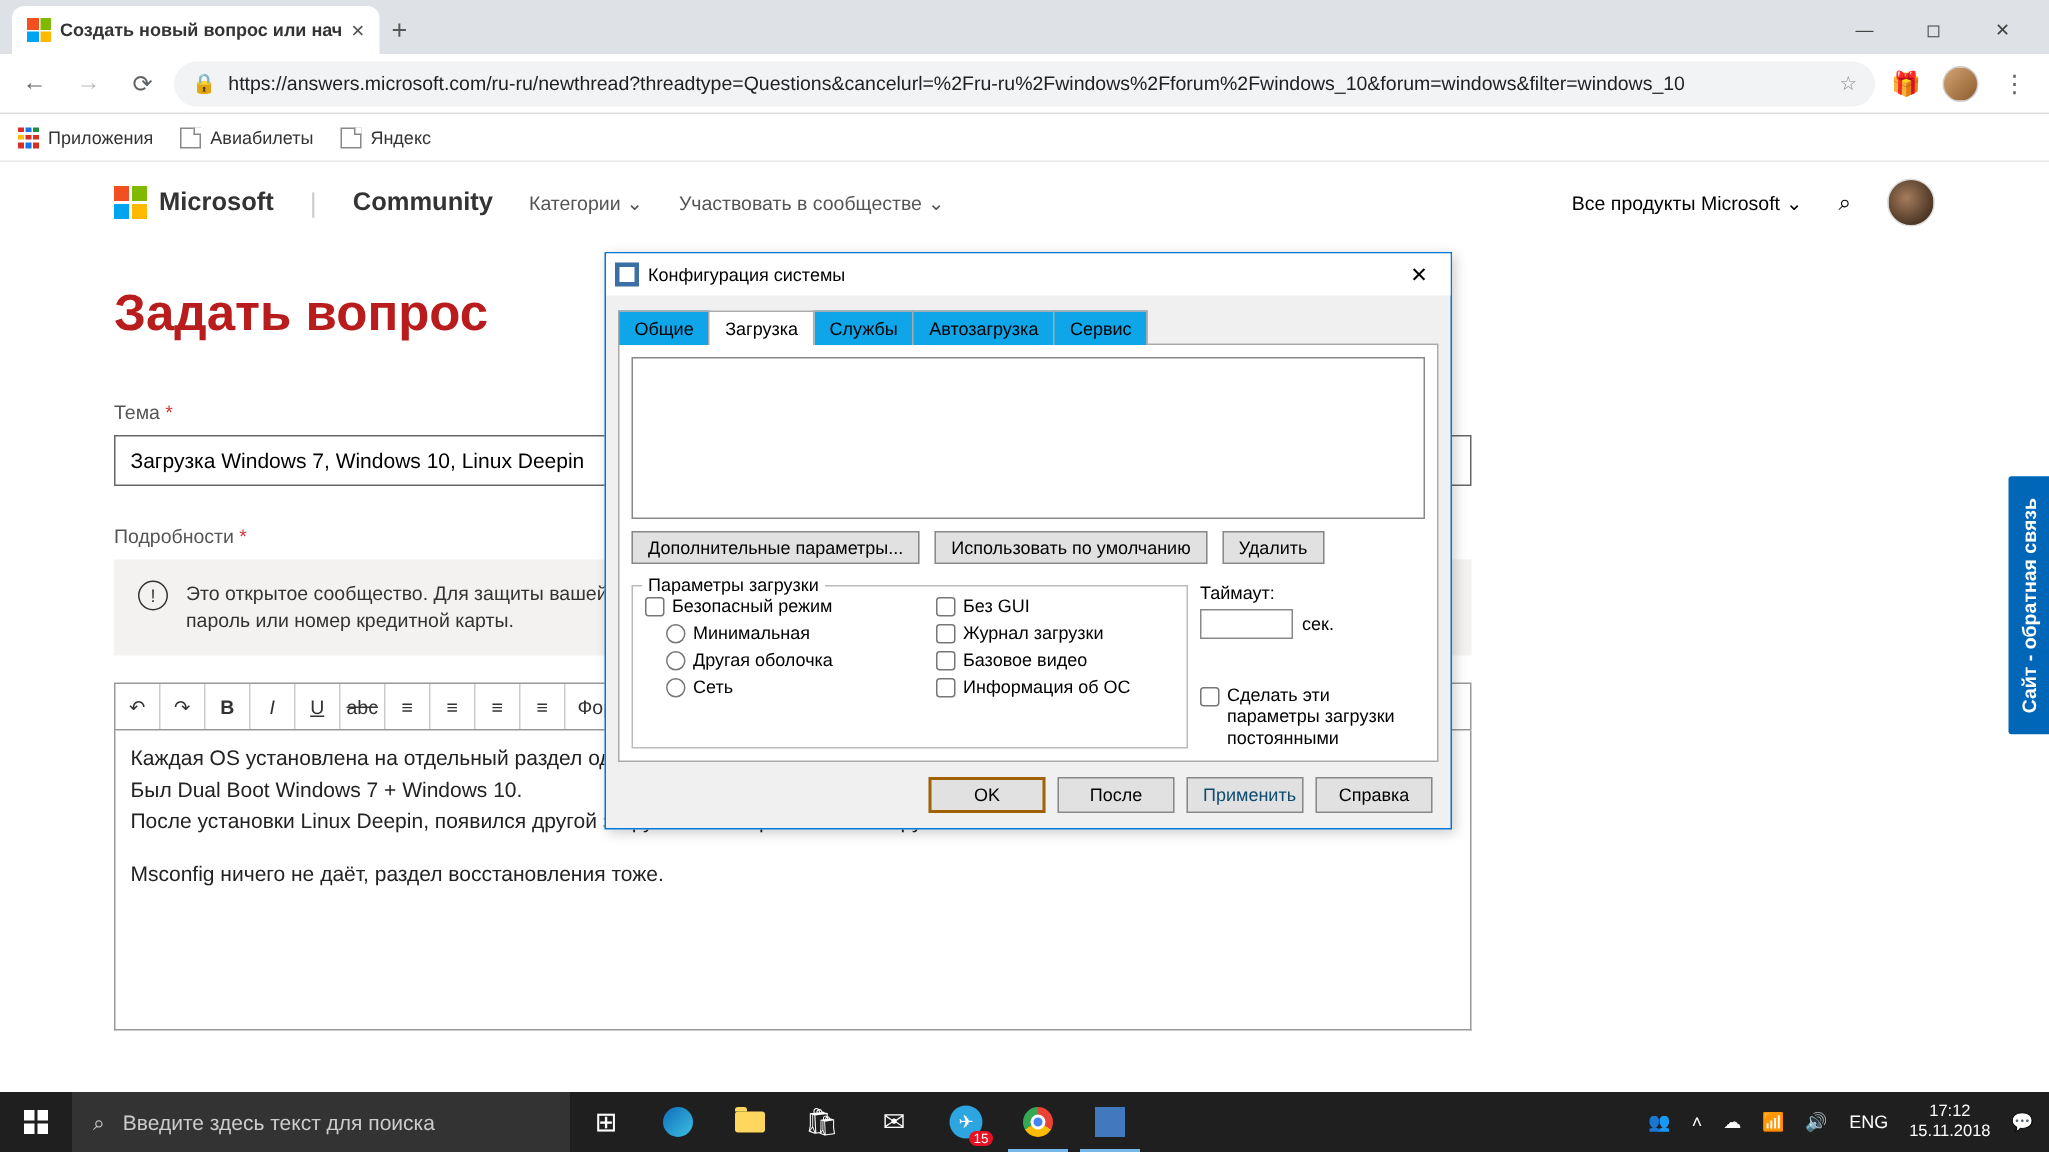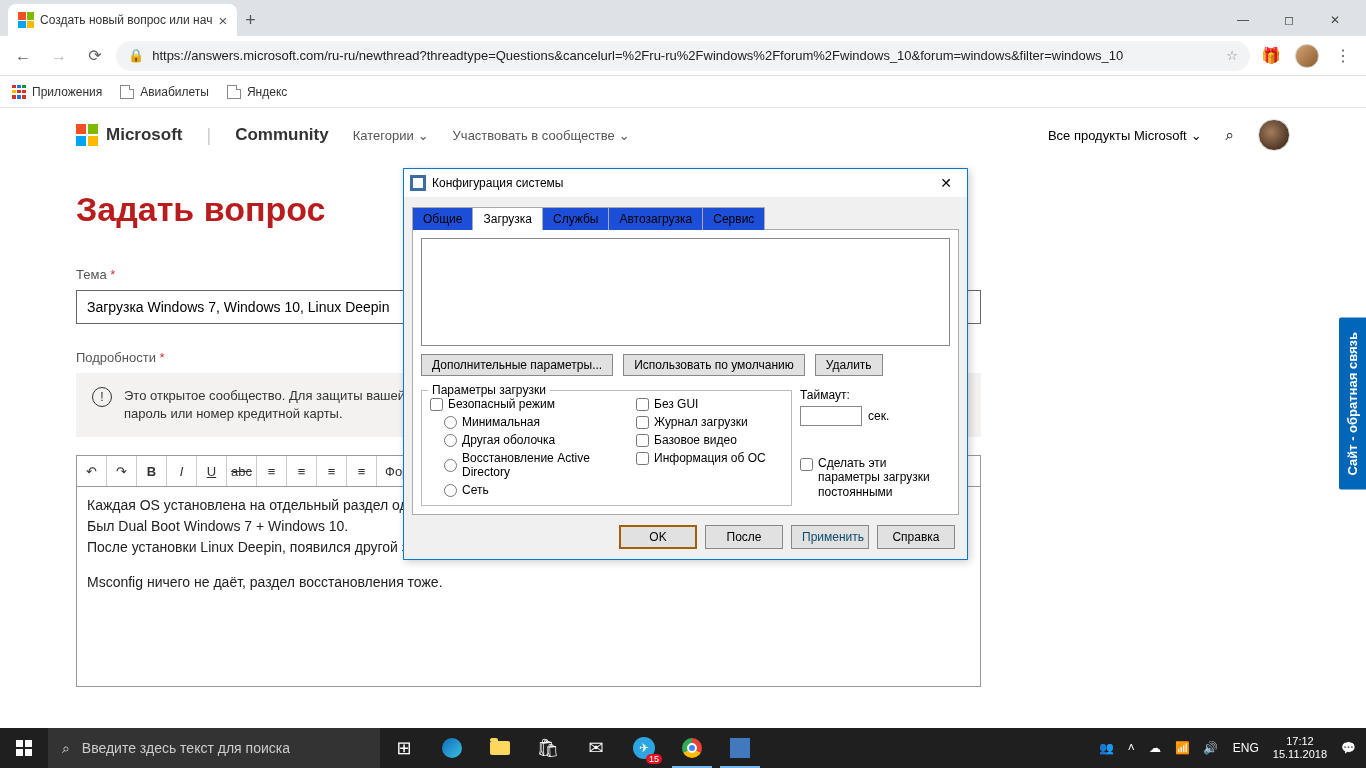--- a/index.html
+++ b/index.html
@@ -4,21 +4,21 @@
 <style>
 * { margin: 0; padding: 0; box-sizing: border-box; }
 body { font-family: "Segoe UI", Arial, sans-serif; font-size: 13px; background: #fff; width: 1366px; height: 768px; overflow: hidden; position: relative; }
 
 
 .browser-chrome { background: #dee1e6; }
 .tab-strip { display: flex; align-items: center; height: 36px; padding: 4px 8px 0; }
 .tab { display: flex; align-items: center; background: #fff; border-radius: 8px 8px 0 0; padding: 0 10px; height: 32px; min-width: 220px; font-size: 12px; gap: 6px; }
 .tab .favicon { width: 16px; height: 16px; display: grid; grid-template-columns: 1fr 1fr; gap: 1px; }
 .tab .favicon span { display: block; }
-.tab .title { flex: 1; white-space: nowrap; overflow: hidden; text-overflow: ellipsis; color: #333; }
+.tab .title { flex: 1; white-space: nowrap; overflow: hidden; text-overflow: ellipsis; color: #333; font-weight: bold; }
 .tab .close { color: #555; font-size: 15px; cursor: pointer; }
 .new-tab { margin-left: 8px; color: #555; font-size: 18px; cursor: pointer; }
 .window-controls { margin-left: auto; display: flex; }
 .window-controls div { width: 46px; height: 30px; display: flex; align-items: center; justify-content: center; color: #444; font-size: 12px; }
 
 .toolbar { display: flex; align-items: center; height: 40px; background: #fff; padding: 0 8px; gap: 6px; border-bottom: 1px solid #e0e0e0; }
 .nav-btn { width: 30px; height: 30px; border-radius: 50%; display: flex; align-items: center; justify-content: center; color: #5f6368; font-size: 16px; }
 .address-bar { flex: 1; height: 30px; background: #f1f3f4; border-radius: 15px; display: flex; align-items: center; padding: 0 12px; color: #5f6368; font-size: 13px; gap: 8px; }
 .address-bar .url { color: #202124; flex: 1; white-space: nowrap; overflow: hidden; }
 .toolbar-icon { width: 30px; height: 30px; display: flex; align-items: center; justify-content: center; color: #5f6368; font-size: 16px; }
@@ -61,21 +61,21 @@
 .editor-content { width: 905px; border: 1px solid #999; border-top: none; padding: 8px 10px; font-size: 14px; color: #222; line-height: 1.5; min-height: 200px; }
 .feedback-tab { position: absolute; right: 0; top: 210px; background: #0067b8; color: #fff; writing-mode: vertical-rl; transform: rotate(180deg); padding: 14px 6px; font-size: 13px; font-weight: 600; border-radius: 0 2px 2px 0; }
 
 
 .dialog { position: absolute; left: 403px; top: 168px; width: 565px; background: #f0f0f0; border: 1px solid #0078d7; box-shadow: 2px 2px 8px rgba(0,0,0,.2); font-size: 12px; }
 .dlg-title { display: flex; align-items: center; height: 28px; padding: 0 6px; background: #fff; text-align: center; }
 .dlg-icon { width: 16px; height: 16px; background: #3a6ea5; margin-right: 6px; position: relative; }
 .dlg-icon::after { content:''; position:absolute; inset:3px; background:#fff; }
 .dlg-close { margin-left: auto; width: 30px; height: 22px; display:flex; align-items:center; justify-content:center; font-size: 14px; }
 .dlg-tabs { display: flex; padding: 10px 8px 0; }
-.dlg-tab { padding: 4px 10px; border: 1px solid #aaa; border-bottom: none; background: #1d4ed8; margin-right: -1px; position: relative; }
+.dlg-tab { padding: 4px 10px; border: 1px solid #aaa; border-bottom: none; background: #0ea5e9; margin-right: -1px; position: relative; }
 .dlg-tab.active { background: #fff; z-index: 1; }
 .dlg-body { border: 1px solid #aaa; margin: 0 8px 0; background: #fff; padding: 8px; margin-top: -1px; }
 .listbox { border: 1px solid #888; background: #fff; height: 108px; margin-bottom: 8px; }
 .btn-row { display: flex; gap: 10px; margin-bottom: 8px; }
 .dlg-btn { padding: 3px 10px; border: 1px solid #888; background: #e1e1e1; font-size: 12px; }
 .params-row { display: flex; gap: 8px; }
 .fieldset { border: 1px solid #bbb; padding: 6px 8px 8px; position: relative; margin-top: 6px; }
 .fieldset > .legend { position: absolute; top: -8px; left: 6px; background: #fff; padding: 0 4px; font-size: 12px; }
 .col { display: flex; flex-direction: column; gap: 4px; }
 .chk, .rdo { display: flex; align-items: center; gap: 5px; font-size: 12px; }
@@ -261,37 +261,33 @@
   <div class="dlg-body">
     <div class="listbox"></div>
     <div class="btn-row">
       <button class="dlg-btn">Дополнительные параметры...</button>
       <button class="dlg-btn">Использовать по умолчанию</button>
       <button class="dlg-btn">Удалить</button>
     </div>
     <div class="params-row">
       <div class="fieldset" style="flex:1">
         <div class="legend">Параметры загрузки</div>
-        <div style="display:flex;gap:16px">
+        <div style="display:flex;gap:4px">
           <div class="col" style="width:190px">
             <label class="chk">
                 <input type="checkbox" style="">
                 <span>Безопасный режим</span>
               </label>
             <label class="rdo" style="padding-left:14px">
                 <input type="radio" name="sm" style="">
                 <span>Минимальная</span>
               </label>
             <label class="rdo" style="padding-left:14px">
                 <input type="radio" name="sm" style="">
                 <span>Другая оболочка</span>
-              </label>
-            <label class="rdo" style="padding-left:14px">
-                <input type="radio" name="sm" style="">
-                <span>Восстановление Active Directory</span>
               </label>
             <label class="rdo" style="padding-left:14px">
                 <input type="radio" name="sm" style="">
                 <span>Сеть</span>
               </label>
           </div>
           <div class="col">
             <label class="chk">
                 <input type="checkbox" style="">
                 <span>Без GUI</span>

